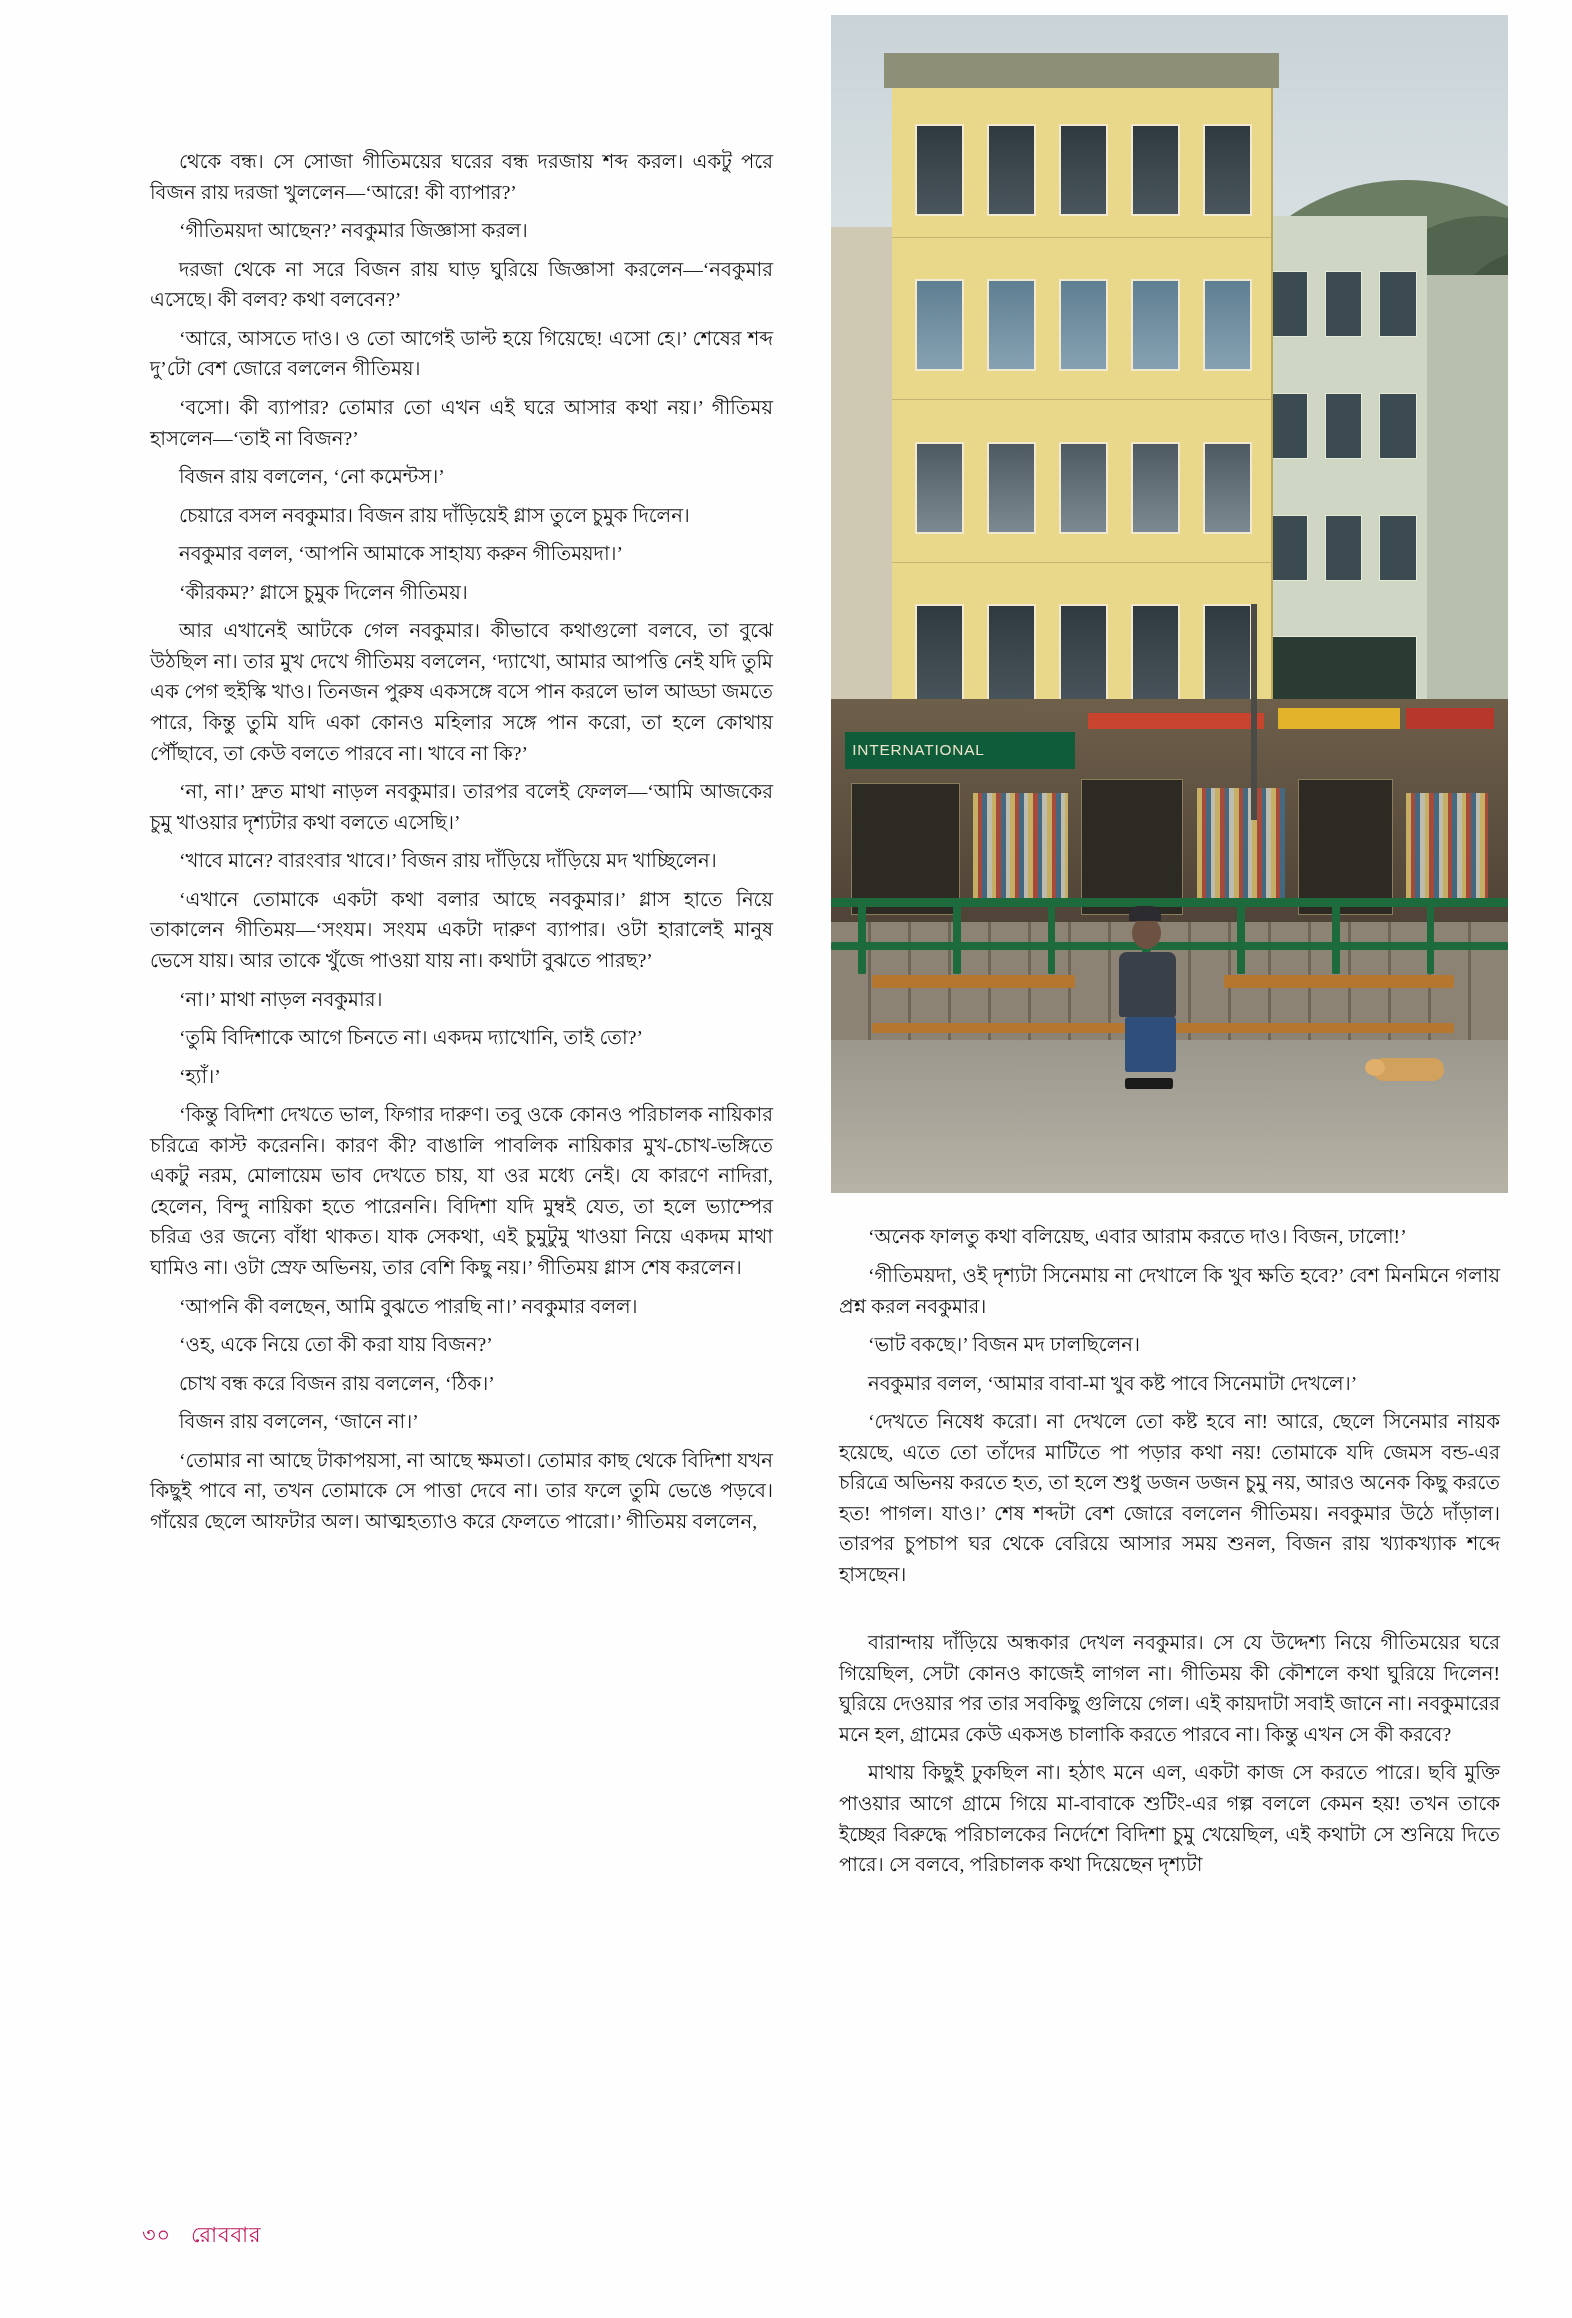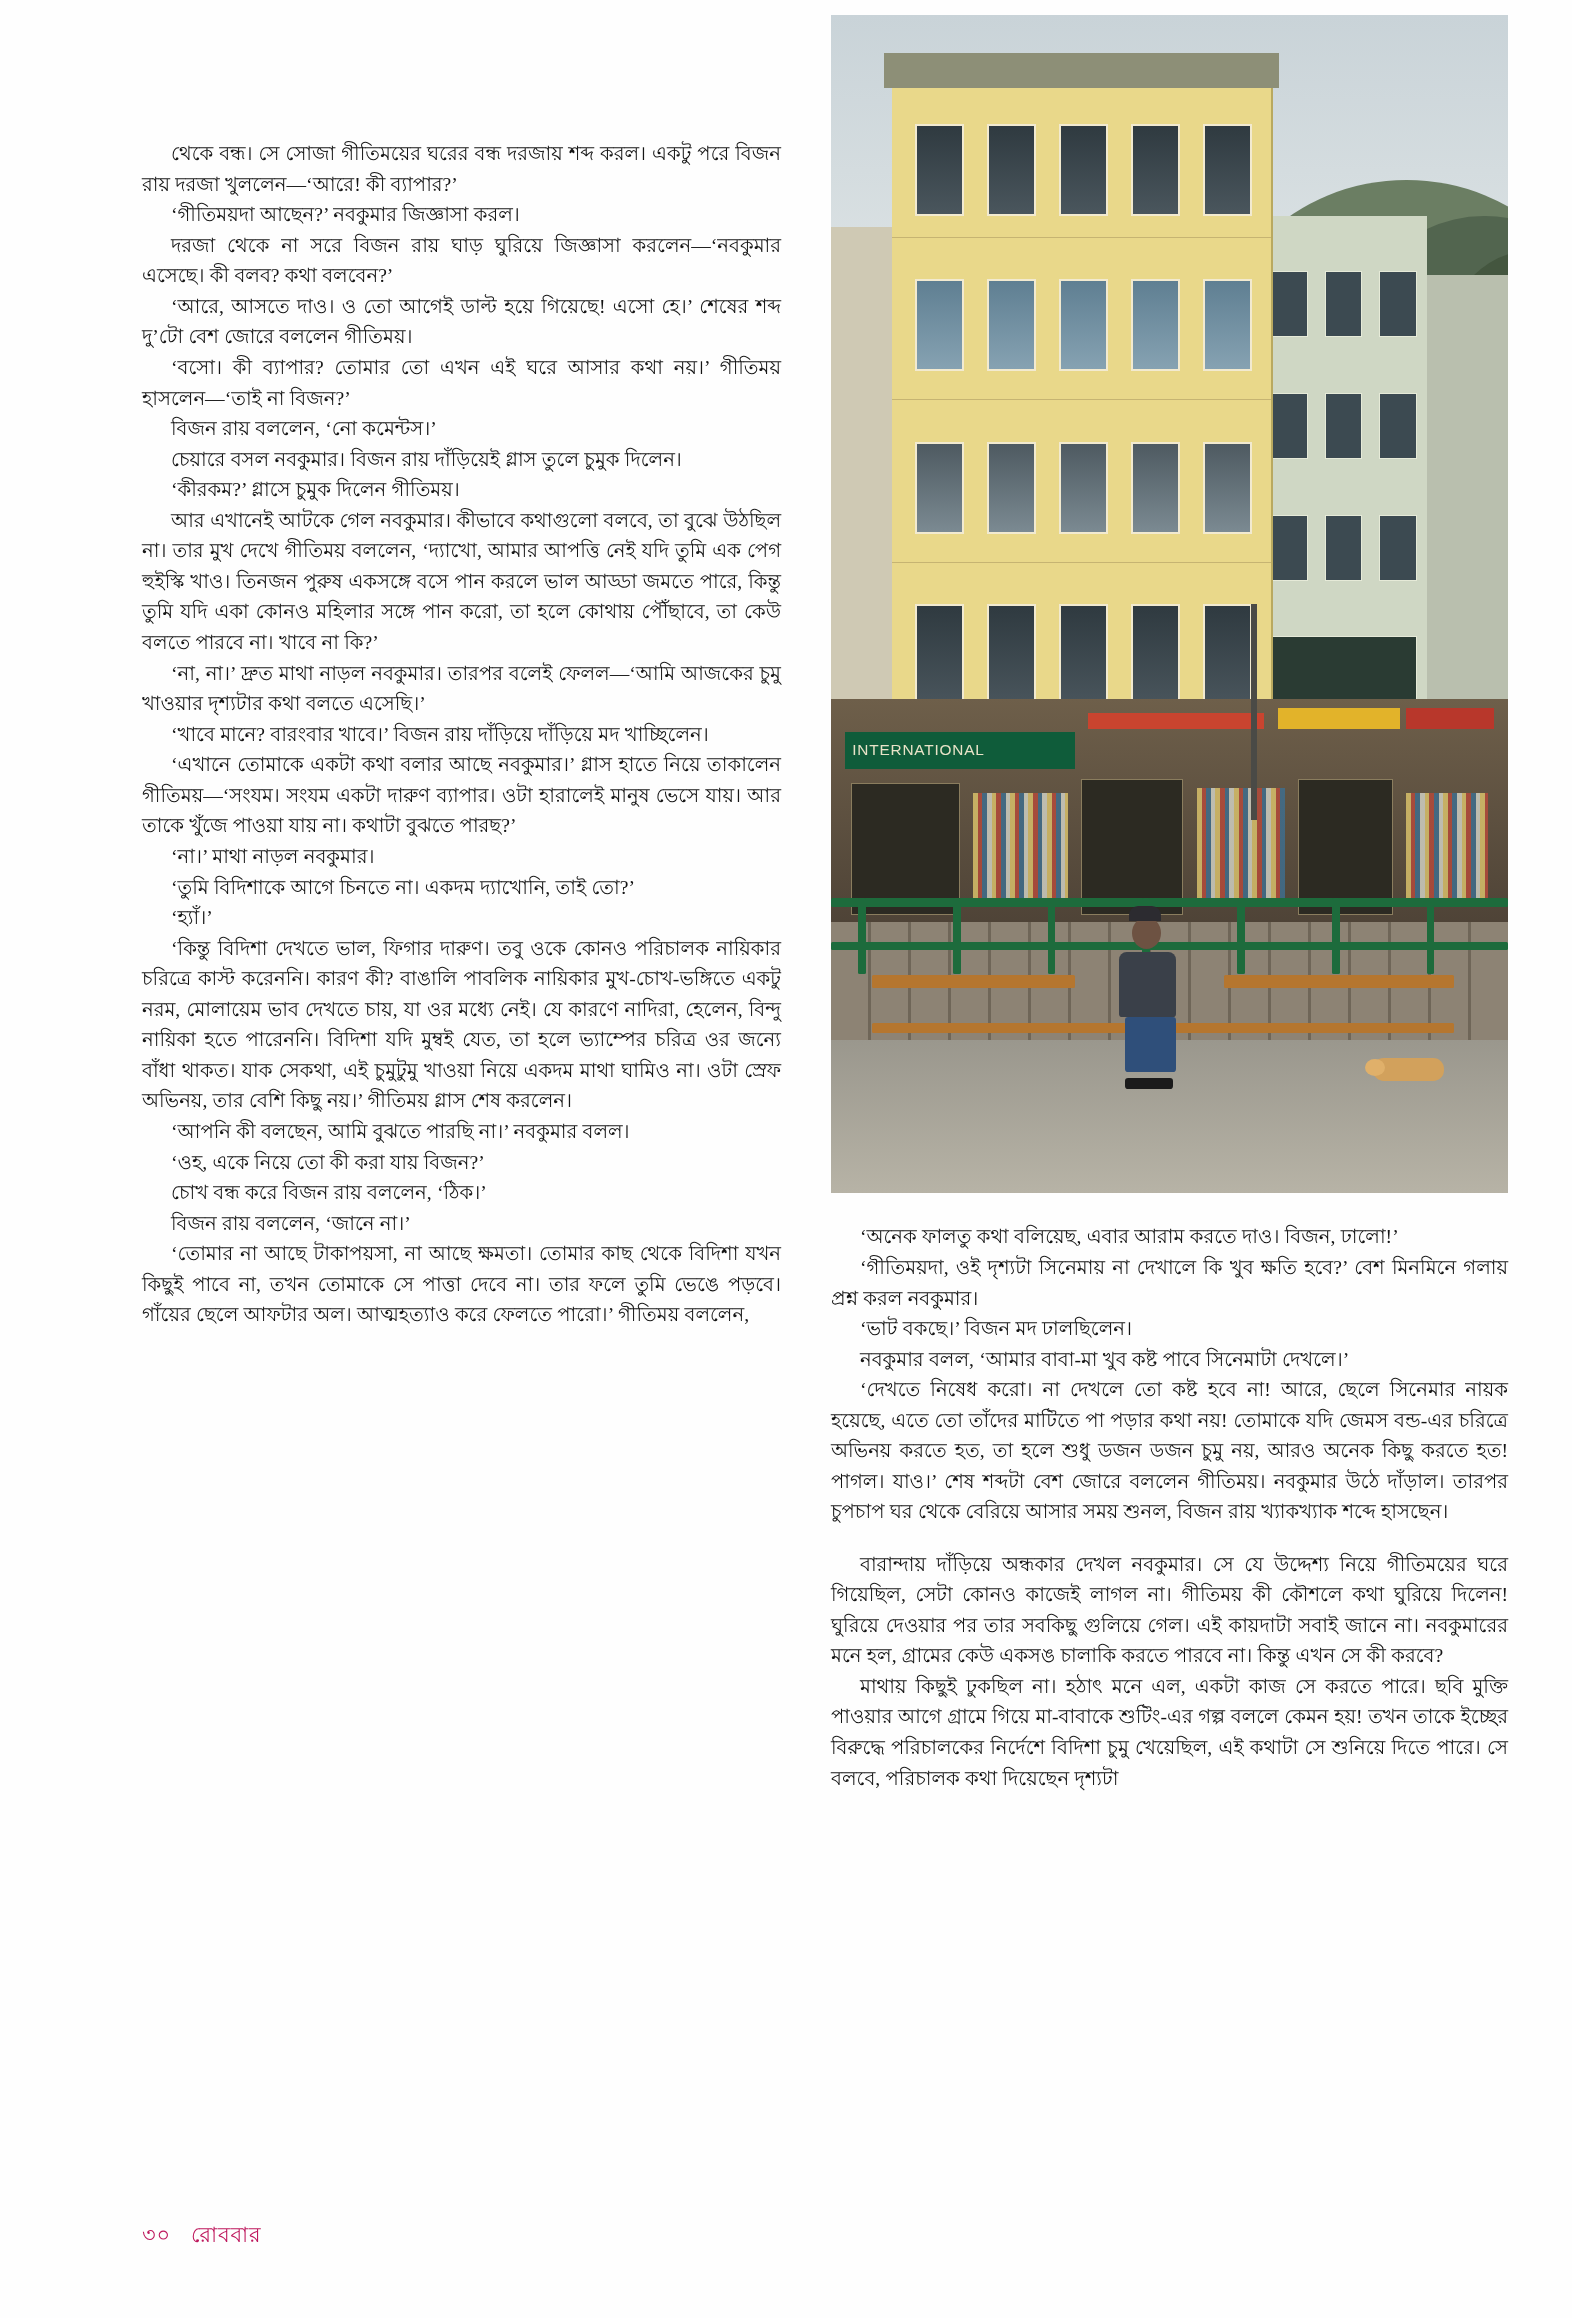--- a/index.html
+++ b/index.html
@@ -42,21 +42,21 @@
   .body-text {
     font-size: 19.6px;
     line-height: 1.56;
     text-align: justify;
     text-justify: inter-word;
     letter-spacing: 0px;
     word-spacing: 0.4px;
     color: #141414;
   }
   .body-text p {
-    margin: 0;
+    margin: 8px;
     text-indent: 29px;
   }
   .gap {
     height: 21.6px;
   }
 
   
   .photo-wrap {
     position: relative;
     width: 677px;
@@ -281,20 +281,21 @@
 
   <div class="col-left">
     <div class="body-text" id="left-body">
         <p>থেকে বন্ধ। সে সোজা গীতিময়ের ঘরের বন্ধ দরজায় শব্দ করল। একটু পরে বিজন রায় দরজা খুললেন—‘আরে! কী ব্যাপার?’</p>
         <p>‘গীতিময়দা আছেন?’ নবকুমার জিজ্ঞাসা করল।</p>
         <p>দরজা থেকে না সরে বিজন রায় ঘাড় ঘুরিয়ে জিজ্ঞাসা করলেন—‘নবকুমার এসেছে। কী বলব? কথা বলবেন?’</p>
         <p>‘আরে, আসতে দাও। ও তো আগেই ডাল্ট হয়ে গিয়েছে! এসো হে।’ শেষের শব্দ দু’টো বেশ জোরে বললেন গীতিময়।</p>
         <p>‘বসো। কী ব্যাপার? তোমার তো এখন এই ঘরে আসার কথা নয়।’ গীতিময় হাসলেন—‘তাই না বিজন?’</p>
         <p>বিজন রায় বললেন, ‘নো কমেন্টস।’</p>
         <p>চেয়ারে বসল নবকুমার। বিজন রায় দাঁড়িয়েই গ্লাস তুলে চুমুক দিলেন।</p>
+        <p>নবকুমার বলল, ‘আপনি আমাকে সাহায্য করুন গীতিময়দা।’</p>
         <p>‘কীরকম?’ গ্লাসে চুমুক দিলেন গীতিময়।</p>
         <p>আর এখানেই আটকে গেল নবকুমার। কীভাবে কথাগুলো বলবে, তা বুঝে উঠছিল না। তার মুখ দেখে গীতিময় বললেন, ‘দ্যাখো, আমার আপত্তি নেই যদি তুমি এক পেগ হুইস্কি খাও। তিনজন পুরুষ একসঙ্গে বসে পান করলে ভাল আড্ডা জমতে পারে, কিন্তু তুমি যদি একা কোনও মহিলার সঙ্গে পান করো, তা হলে কোথায় পৌঁছাবে, তা কেউ বলতে পারবে না। খাবে না কি?’</p>
         <p>‘না, না।’ দ্রুত মাথা নাড়ল নবকুমার। তারপর বলেই ফেলল—‘আমি আজকের চুমু খাওয়ার দৃশ্যটার কথা বলতে এসেছি।’</p>
         <p>‘খাবে মানে? বারংবার খাবে।’ বিজন রায় দাঁড়িয়ে দাঁড়িয়ে মদ খাচ্ছিলেন।</p>
         <p>‘এখানে তোমাকে একটা কথা বলার আছে নবকুমার।’ গ্লাস হাতে নিয়ে তাকালেন গীতিময়—‘সংযম। সংযম একটা দারুণ ব্যাপার। ওটা হারালেই মানুষ ভেসে যায়। আর তাকে খুঁজে পাওয়া যায় না। কথাটা বুঝতে পারছ?’</p>
         <p>‘না।’ মাথা নাড়ল নবকুমার।</p>
         <p>‘তুমি বিদিশাকে আগে চিনতে না। একদম দ্যাখোনি, তাই তো?’</p>
         <p>‘হ্যাঁ।’</p>
         <p>‘কিন্তু বিদিশা দেখতে ভাল, ফিগার দারুণ। তবু ওকে কোনও পরিচালক নায়িকার চরিত্রে কাস্ট করেননি। কারণ কী? বাঙালি পাবলিক নায়িকার মুখ-চোখ-ভঙ্গিতে একটু নরম, মোলায়েম ভাব দেখতে চায়, যা ওর মধ্যে নেই। যে কারণে নাদিরা, হেলেন, বিন্দু নায়িকা হতে পারেননি। বিদিশা যদি মুম্বই যেত, তা হলে ভ্যাম্পের চরিত্র ওর জন্যে বাঁধা থাকত। যাক সেকথা, এই চুমুটুমু খাওয়া নিয়ে একদম মাথা ঘামিও না। ওটা স্রেফ অভিনয়, তার বেশি কিছু নয়।’ গীতিময় গ্লাস শেষ করলেন।</p>
         <p>‘আপনি কী বলছেন, আমি বুঝতে পারছি না।’ নবকুমার বলল।</p>

